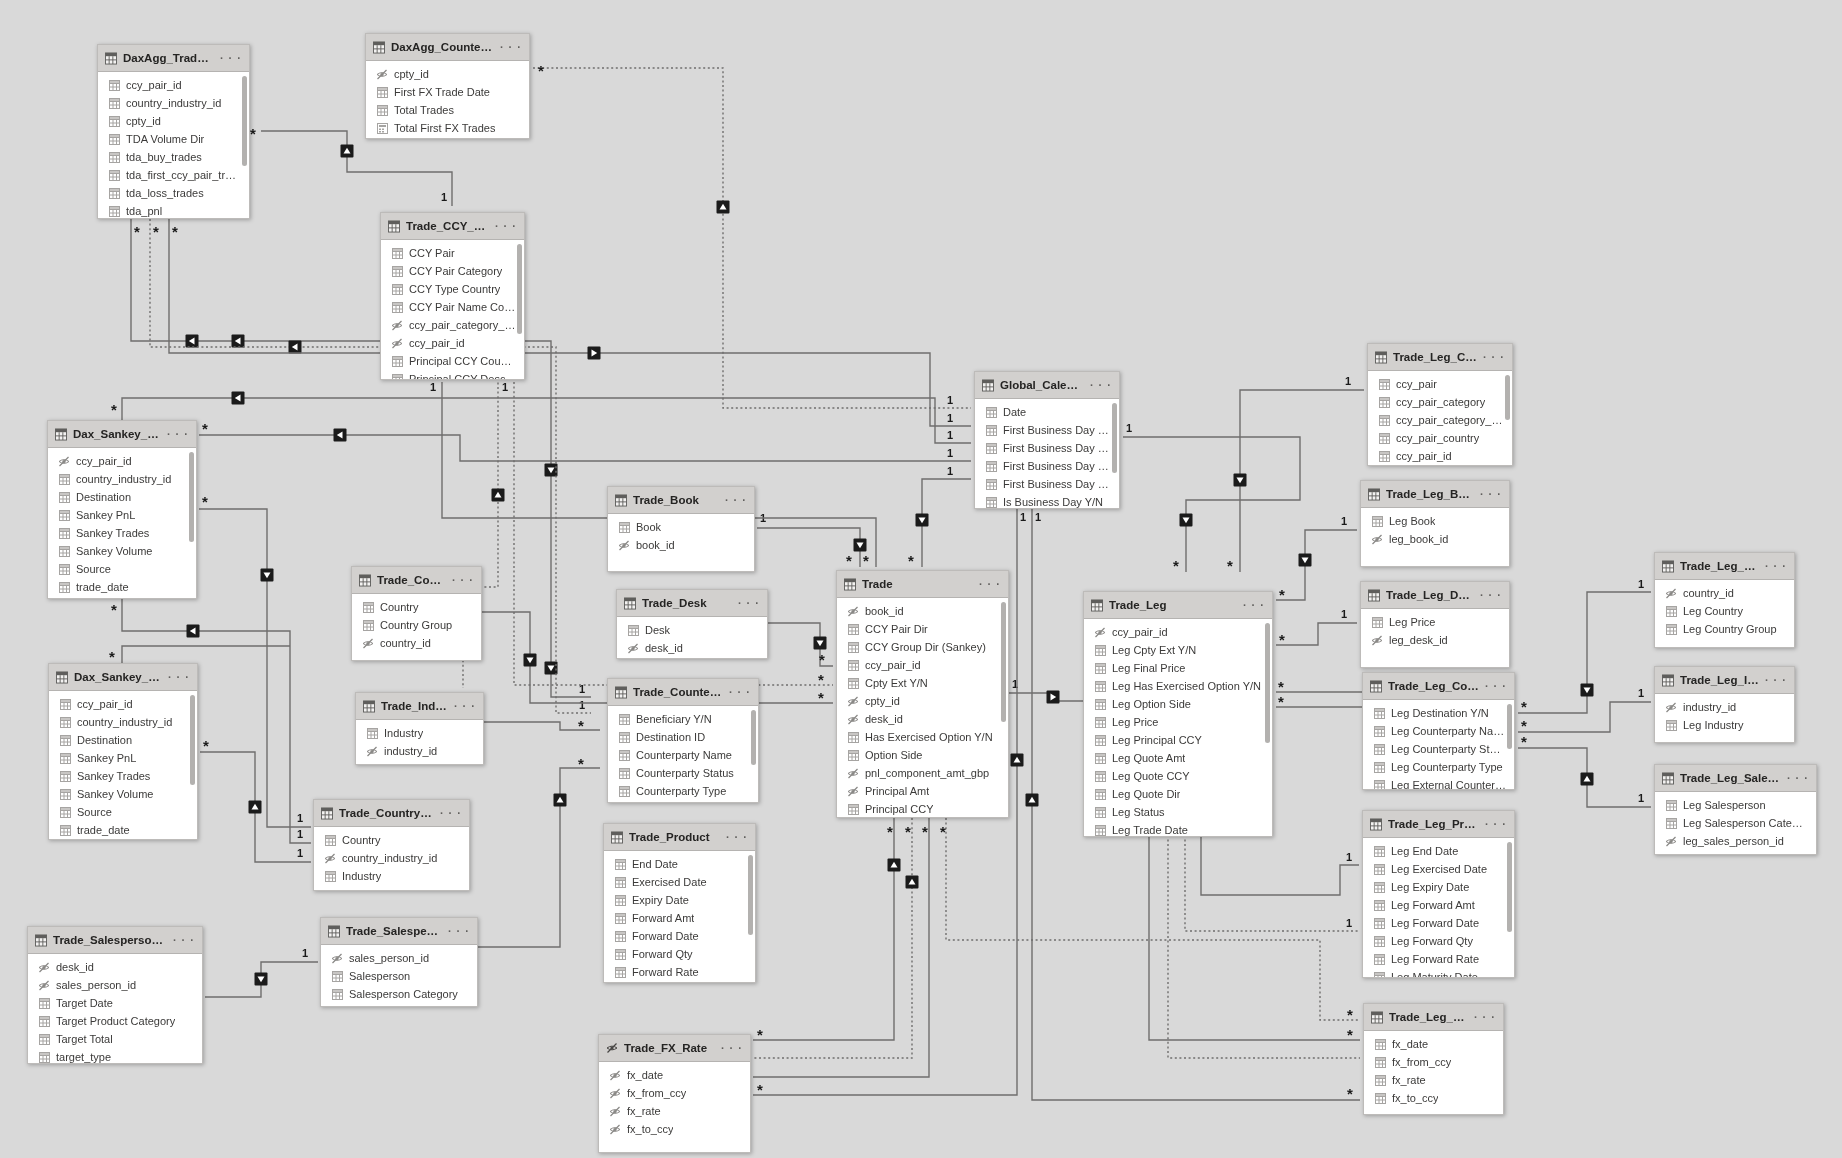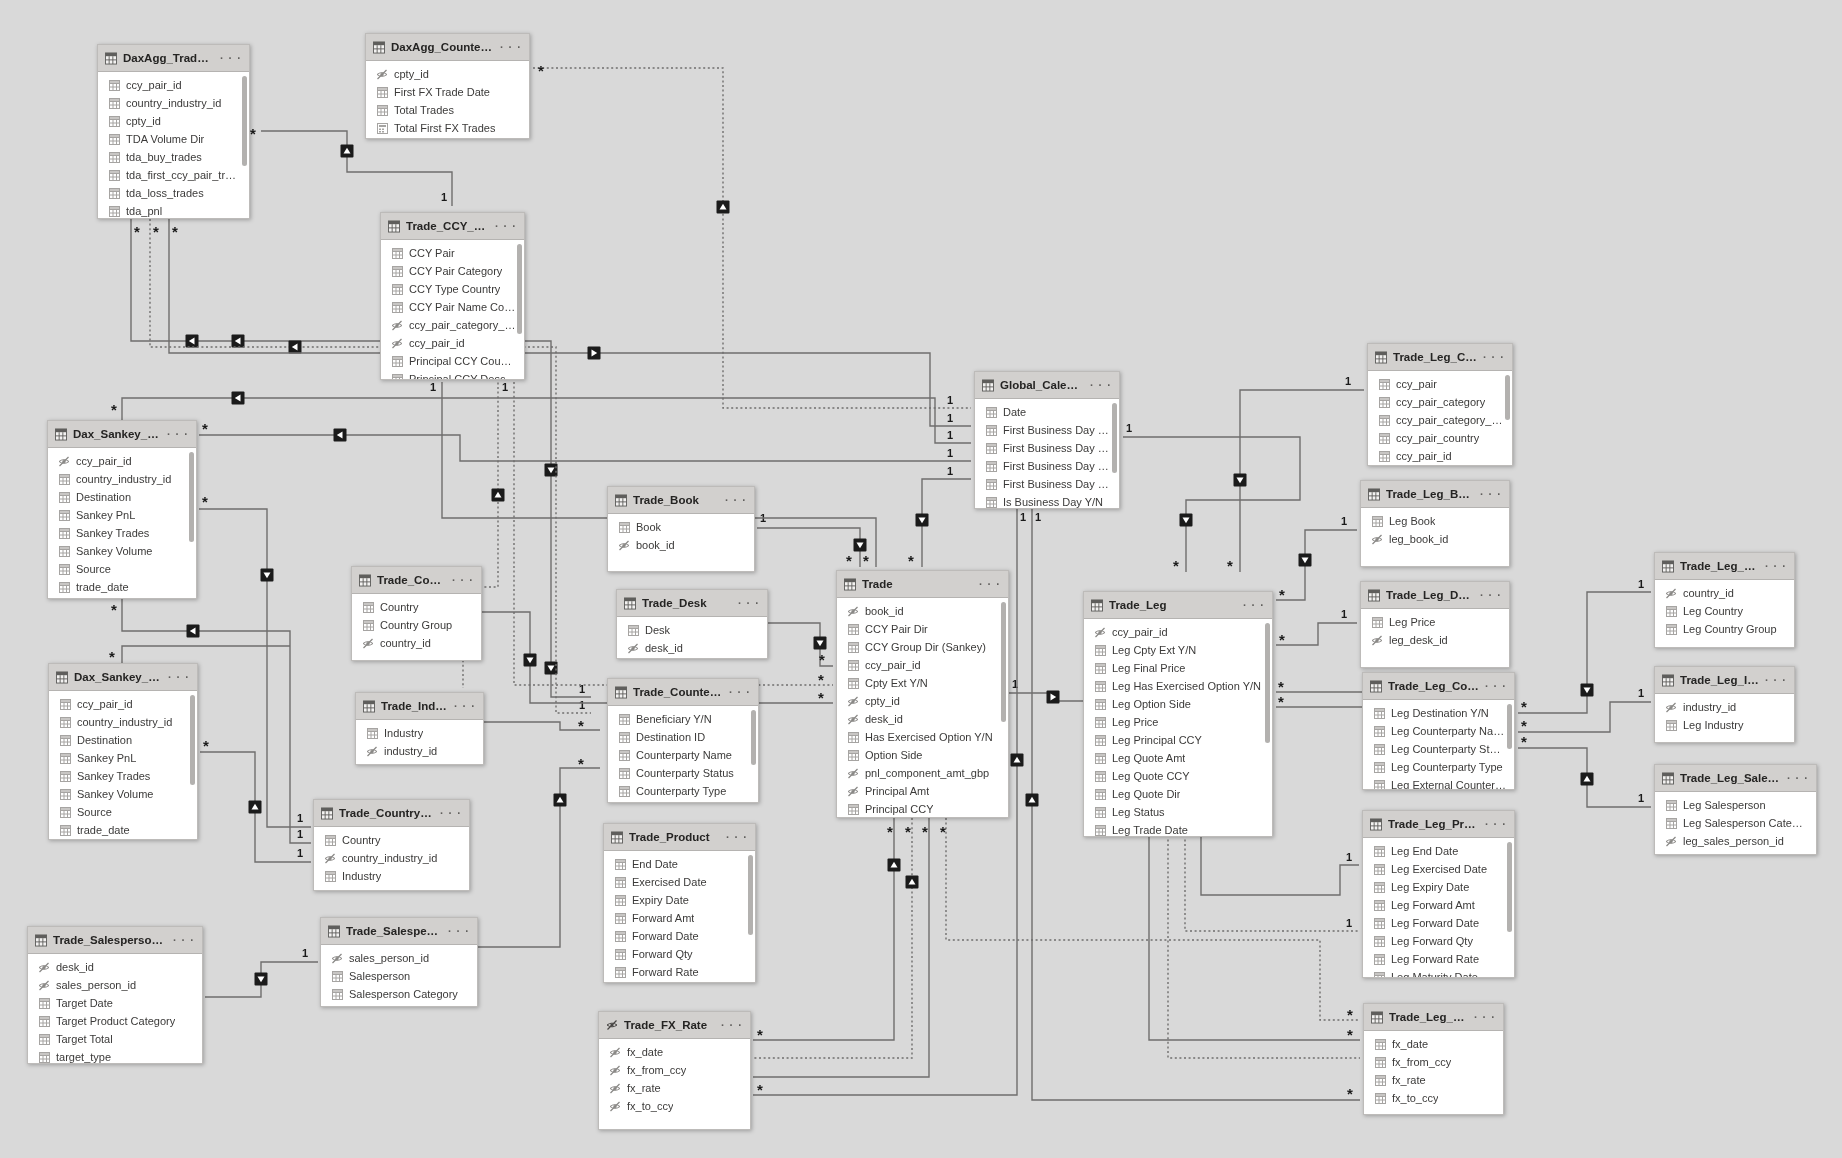--- a/index.html
+++ b/index.html
@@ -1389,21 +1389,21 @@
               <line x1="4" y1="3.5" x2="4" y2="10.5" stroke="#a6a4a2"></line>
               <line x1="7.5" y1="3.5" x2="7.5" y2="10.5" stroke="#a6a4a2"></line>
             </svg>
           </span>
           <span class="fname">Forward Rate</span>
         </div>
         <div class="frow"></div>
       </div>
       <div class="sbar" style="height:80px"></div>
     </div>
-  <div class="tbl" style="left: 598px; top: 1011px; width: 153px; height: 119px;">
+  <div class="tbl" style="left: 598px; top: 1034px; width: 153px; height: 119px;">
       <div class="tbl-head">
         <span class="ficon">
           <svg width="13" height="12" viewBox="0 0 12 11">
             <path d="M1 5.5 Q6 1.8 11 5.5 Q6 9.2 1 5.5 Z" fill="none" stroke="#484644"></path>
             <circle cx="6" cy="5.5" r="1.6" fill="#484644"></circle>
             <line x1="1.5" y1="10" x2="10.5" y2="1" stroke="#484644" stroke-width="1.2"></line>
           </svg>
         </span>
         <span class="tbl-title">Trade_FX_Rate</span>
         <span class="tbl-menu">· · ·</span>

